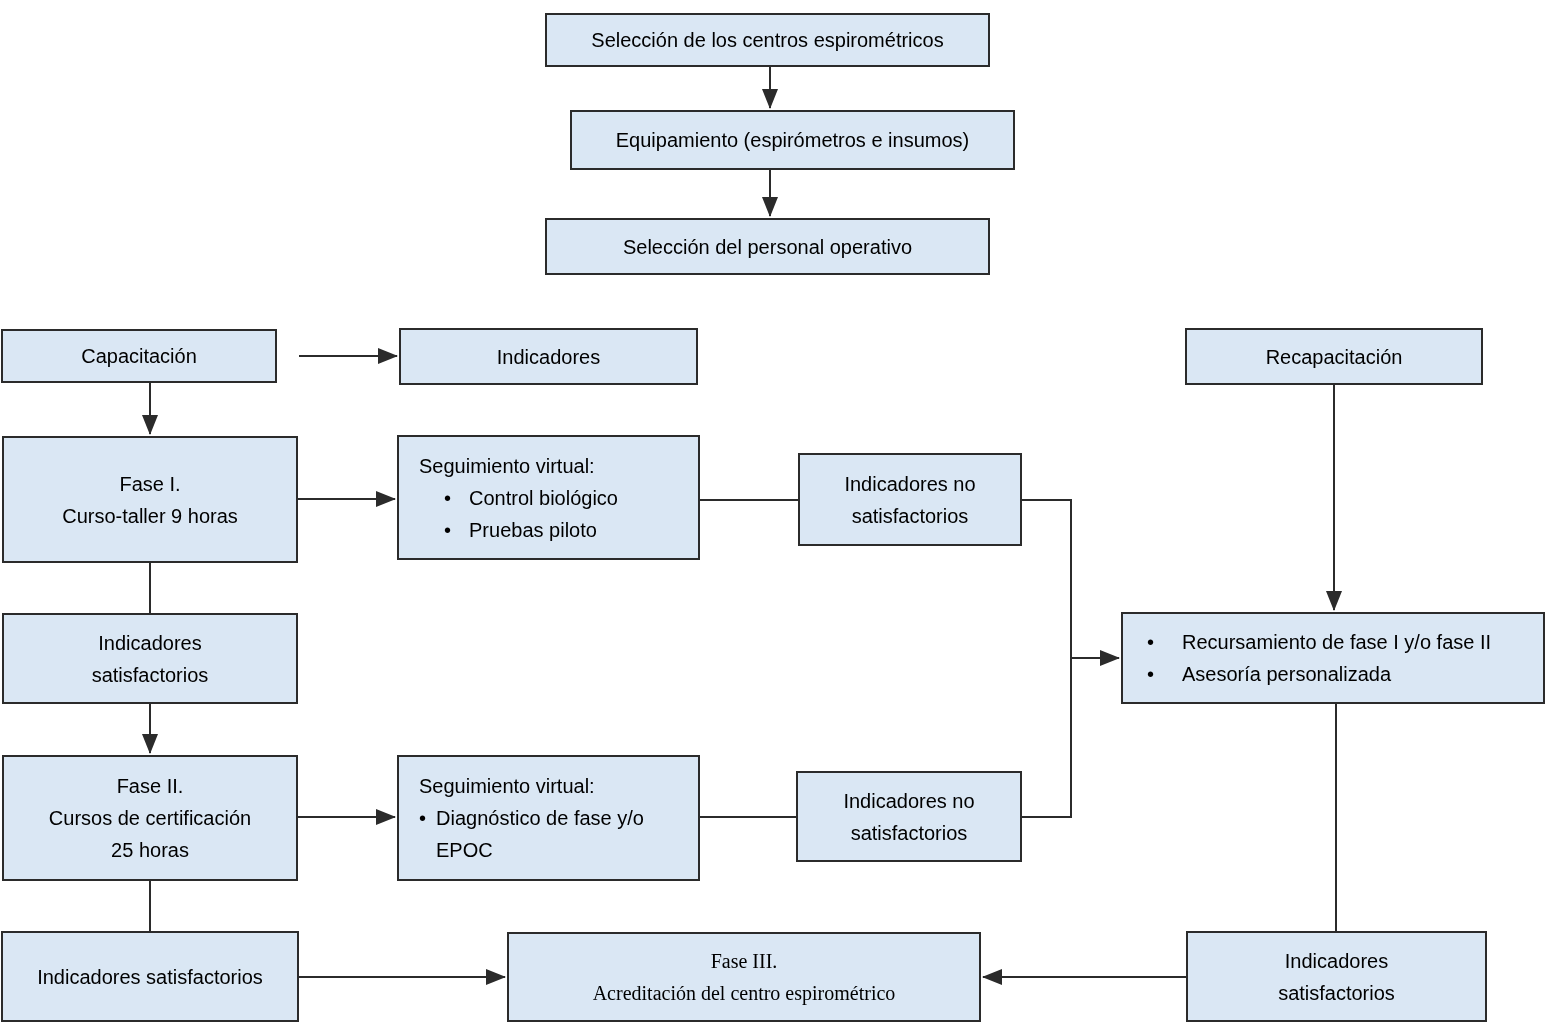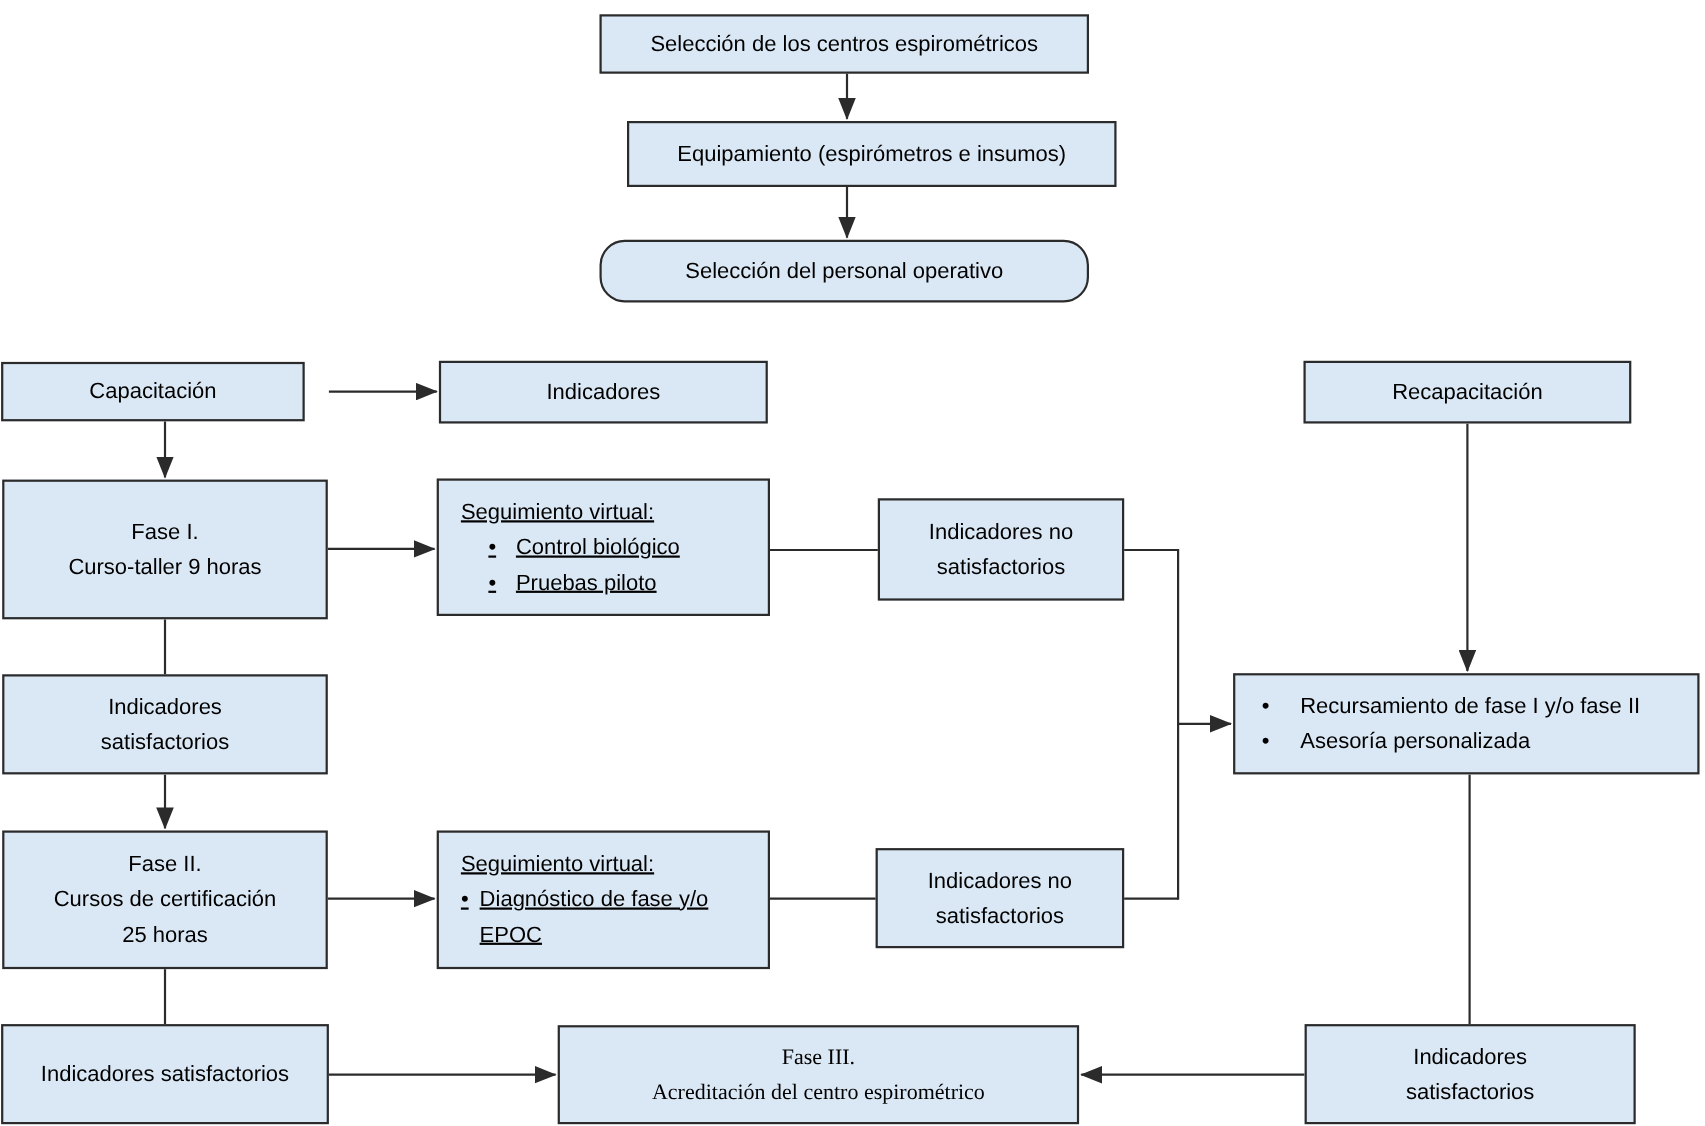--- a/index.html
+++ b/index.html
@@ -25,38 +25,38 @@
     display:flex;
     align-items:center;
     justify-content:center;
     font-size:20px;
     line-height:32px;
     text-align:center;
   }
   .box .lbl{white-space:pre-line;width:100%;}
 
   
-  .box.seg{flex-direction:column;align-items:flex-start;justify-content:center;text-align:left;padding:6px 8px 6px 20px;text-decoration:underline;}
+  .box.seg{flex-direction:column;align-items:flex-start;justify-content:center;text-align:left;padding:6px 8px 6px 20px;}
   .bullet-row{display:flex;align-items:flex-start;}
   .bullet-row .bullet{flex:0 0 auto;}
   .bullet-row .btxt{white-space:pre-line;}
 
   .seg1 .bullet-row{padding-left:25px;}
   .seg1 .bullet{margin-right:18px;}
 
   .seg2 .bullet-row{padding-left:0px;}
   .seg2 .bullet{margin-right:10px;}
 
   .box.recursamiento{flex-direction:column;align-items:flex-start;justify-content:center;text-align:left;padding:6px 8px 6px 24px;}
   .recursamiento .bullet{margin-right:28px;}
 
   
   .n-sel-centros   {left:545px; top:13px;   width:445px; height:54px;}
   .n-equipamiento  {left:570px; top:110px; width:445px; height:60px;}
-  .n-sel-personal  {left:545px; top:218px; width:445px; height:57px;border-radius:23px;}
+  .n-sel-personal  {left:545px; top:218px; width:445px; height:57px;}
 
   .n-capacitacion  {left:1px;   top:329px; width:276px; height:54px;}
   .n-indicadores   {left:399px; top:328px; width:299px; height:57px;}
   .n-recapacitacion{left:1185px;top:328px; width:298px; height:57px;}
 
   .n-fase1         {left:2px;   top:436px; width:296px; height:127px;}
   .n-seguimiento1  {left:397px; top:435px; width:303px; height:125px;}
   .n-ind-no-sat1   {left:798px; top:453px; width:224px; height:93px;}
 
   .n-ind-sat1      {left:2px;   top:613px; width:296px; height:91px;}

